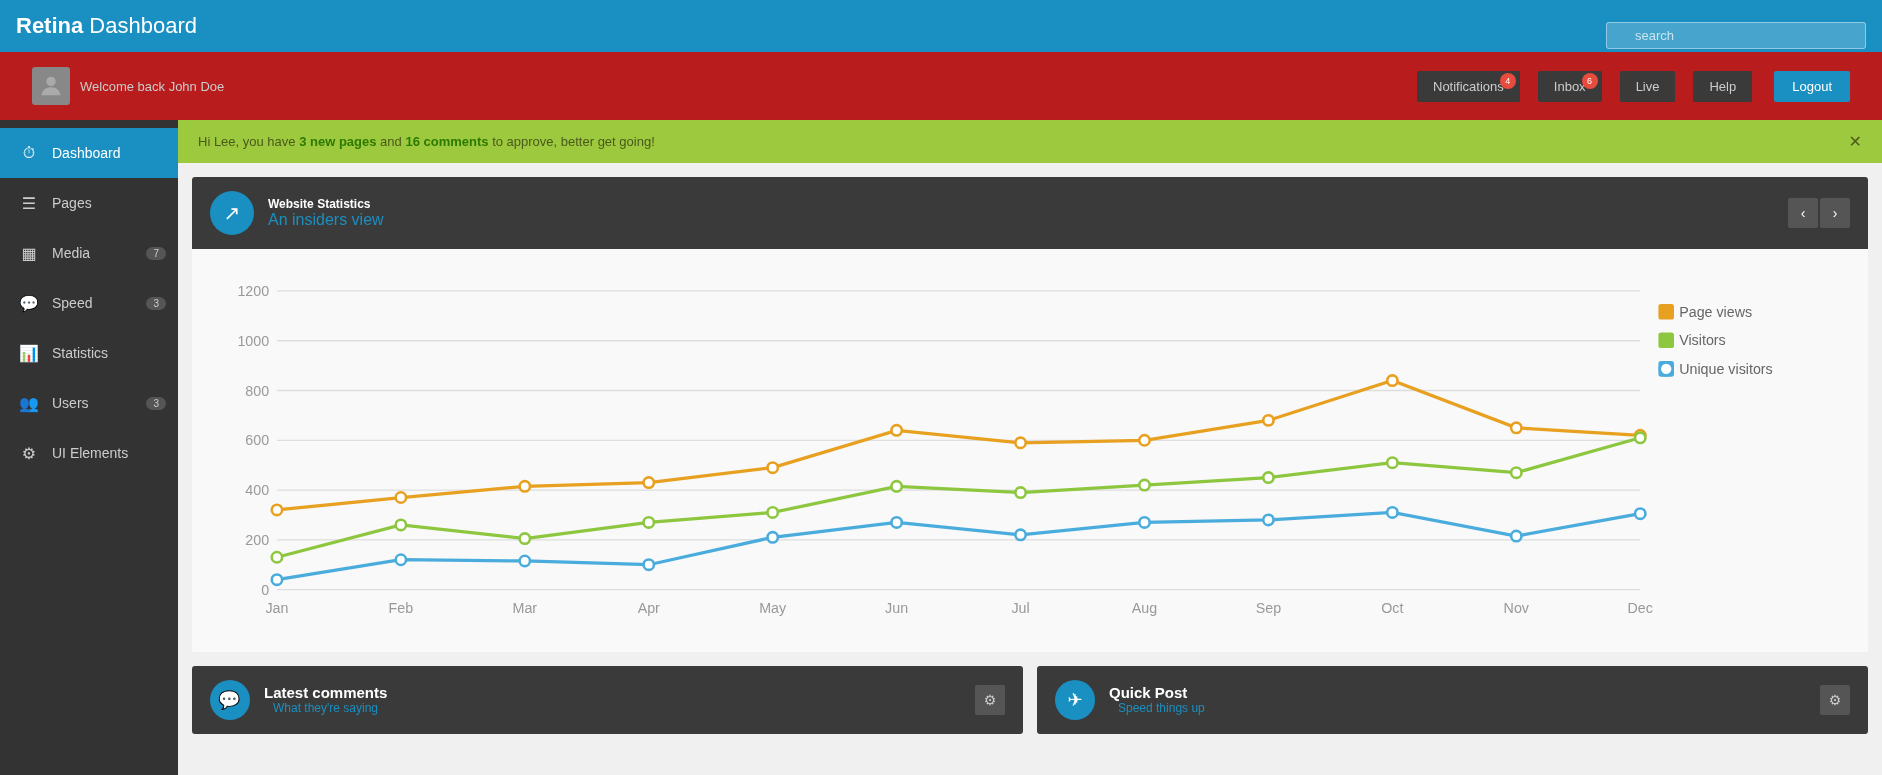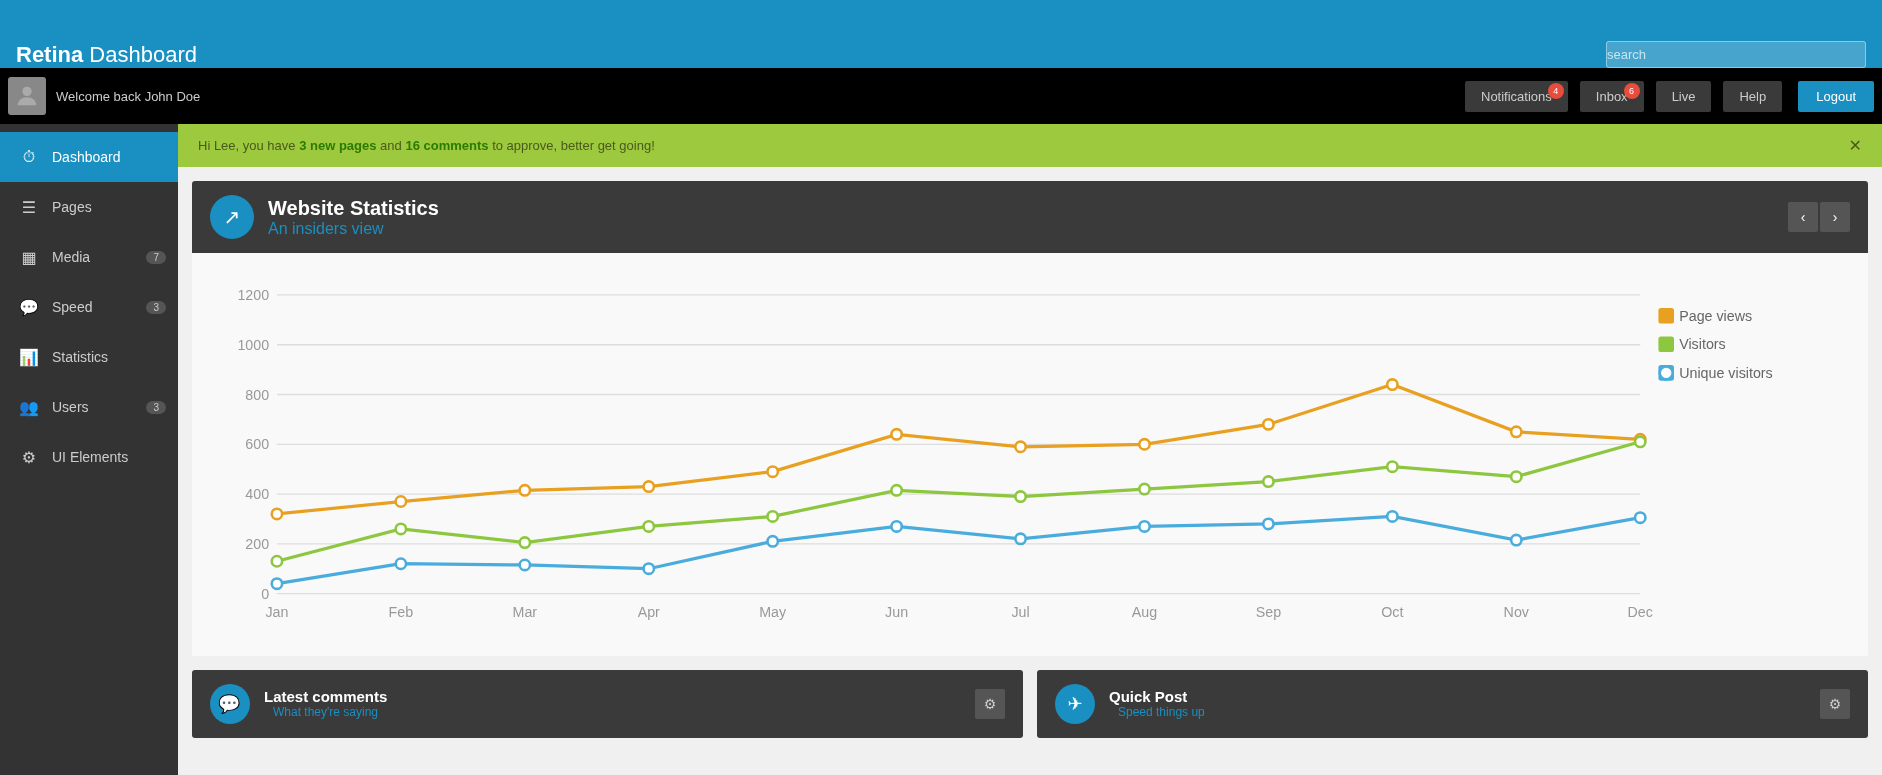--- a/index.html
+++ b/index.html
@@ -1,52 +1,52 @@
 <!DOCTYPE html>
 <html><head>
   <meta charset="utf-8">
   <style>
     * { margin: 0; padding: 0; box-sizing: border-box; }
     body { font-family: Arial, sans-serif; background: #f0f0f0; overflow-x: hidden; }
 
     
     #topbar {
       background: #1a8fc1;
-      height: 68px;
-      display: flex;
-      align-items: flex-end;
+      height: 52px;
+      display: flex;
+      align-items: center;
       padding: 0 16px;
       justify-content: space-between;
     }
     #topbar .logo {
       color: white;
       font-size: 22px;
       font-weight: 300;
     }
     #topbar .logo strong { font-weight: 700; }
     #topbar .search-wrap input {
       background: rgba(255,255,255,0.2);
       border: 1px solid rgba(255,255,255,0.4);
       border-radius: 3px;
-      padding: 5px 0;
+      padding: 5px 28px;
       color: white;
       width: 260px;
       font-size: 13px;
       outline: none;
       margin-top: 19px;
     }
     #topbar .search-wrap input::placeholder { color: rgba(255,255,255,0.7); }
 
     
     #userbar {
-      background: #000000;
-      height: 56px;
-      display: flex;
-      align-items: center;
-      padding: 0 8px;
+      background: #b91c1c;
+      height: 68px;
+      display: flex;
+      align-items: center;
+      padding: 0 32px;
       justify-content: space-between;
     }
     #userbar .user-info {
       display: flex;
       align-items: center;
       gap: 10px;
       color: #ccc;
       font-size: 13px;
     }
     #userbar .avatar {
@@ -56,21 +56,21 @@
       border-radius: 3px;
       display: flex;
       align-items: center;
       justify-content: center;
       overflow: hidden;
     }
     #userbar .avatar svg { width: 28px; height: 28px; fill: #ccc; }
     #userbar .nav-buttons {
       display: flex;
       align-items: flex-end;
-      gap: 12px;
+      gap: 18px;
     }
     .nav-btn {
       background: #3a3a3a;
       color: #ccc;
       border: none;
       padding: 8px 16px;
       font-size: 13px;
       cursor: pointer;
       position: relative;
       border-radius: 2px;
@@ -196,21 +196,21 @@
       width: 44px;
       height: 44px;
       border-radius: 50%;
       background: #1a8fc1;
       display: flex;
       align-items: center;
       justify-content: center;
       color: white;
       font-size: 20px;
     }
-    .chart-title { color: white; font-size: 20px; font-weight: 600; }
+    .chart-title { color: white; font-size: 12px; font-weight: 600; }
     .chart-subtitle { color: #1a8fc1; font-size: 16px; }
     .chart-nav {
       display: flex;
       gap: 2px;
     }
     .chart-nav-btn {
       background: #555;
       color: white;
       border: none;
       width: 30px;

